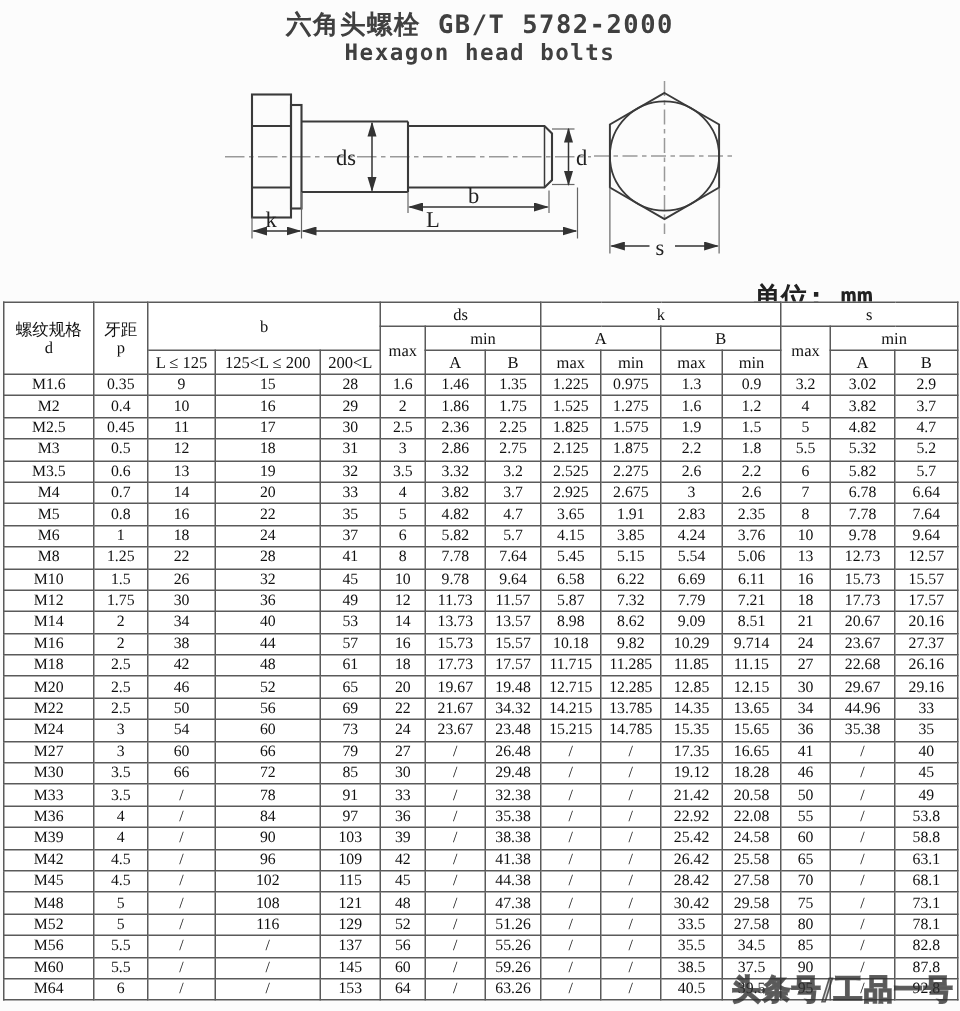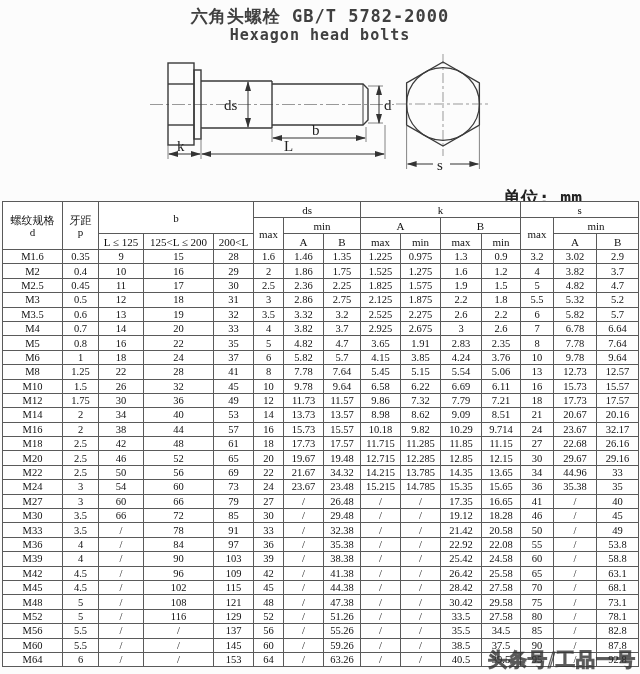--- a/index.html
+++ b/index.html
@@ -343,21 +343,21 @@
       </tr>
       <tr>
         <td>M12</td>
         <td>1.75</td>
         <td>30</td>
         <td>36</td>
         <td>49</td>
         <td>12</td>
         <td>11.73</td>
         <td>11.57</td>
-        <td>9.86</td>
+        <td>5.87</td>
         <td>7.32</td>
         <td>7.79</td>
         <td>7.21</td>
         <td>18</td>
         <td>17.73</td>
         <td>17.57</td>
       </tr>
       <tr>
         <td>M14</td>
         <td>2</td>
@@ -383,21 +383,21 @@
         <td>57</td>
         <td>16</td>
         <td>15.73</td>
         <td>15.57</td>
         <td>10.18</td>
         <td>9.82</td>
         <td>10.29</td>
         <td>9.714</td>
         <td>24</td>
         <td>23.67</td>
-        <td>32.17</td>
+        <td>27.37</td>
       </tr>
       <tr>
         <td>M18</td>
         <td>2.5</td>
         <td>42</td>
         <td>48</td>
         <td>61</td>
         <td>18</td>
         <td>17.73</td>
         <td>17.57</td>

